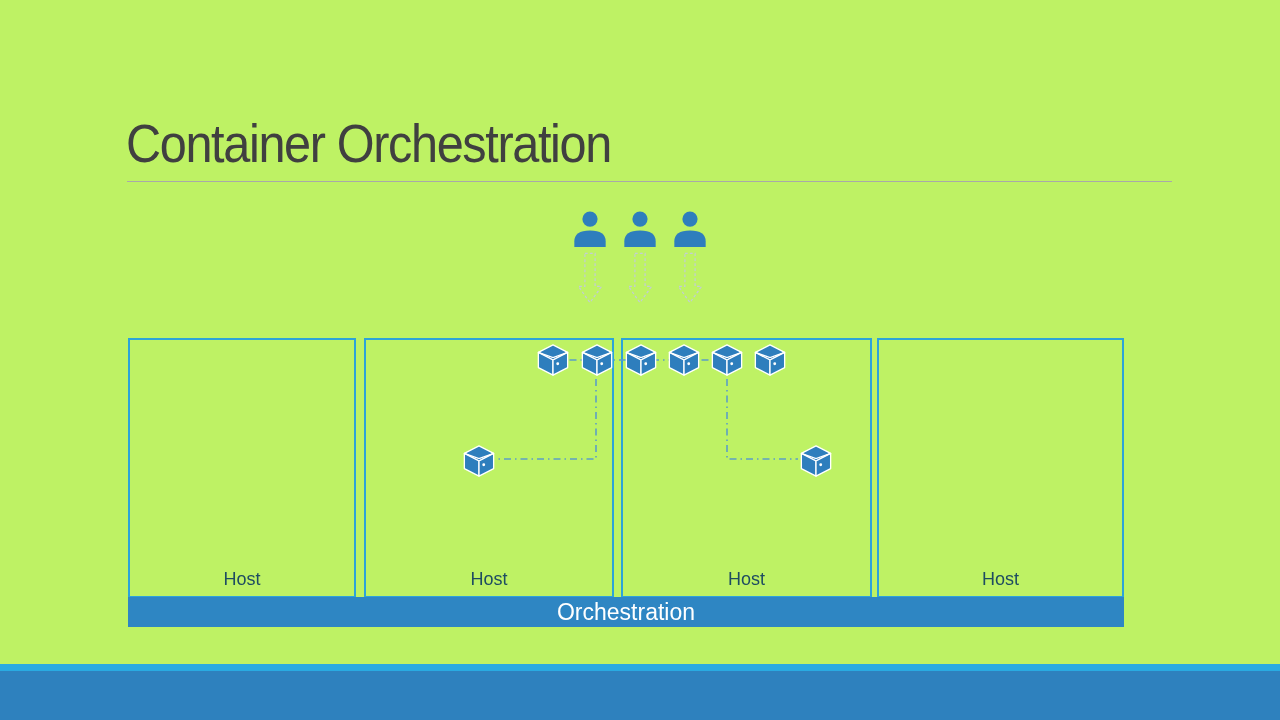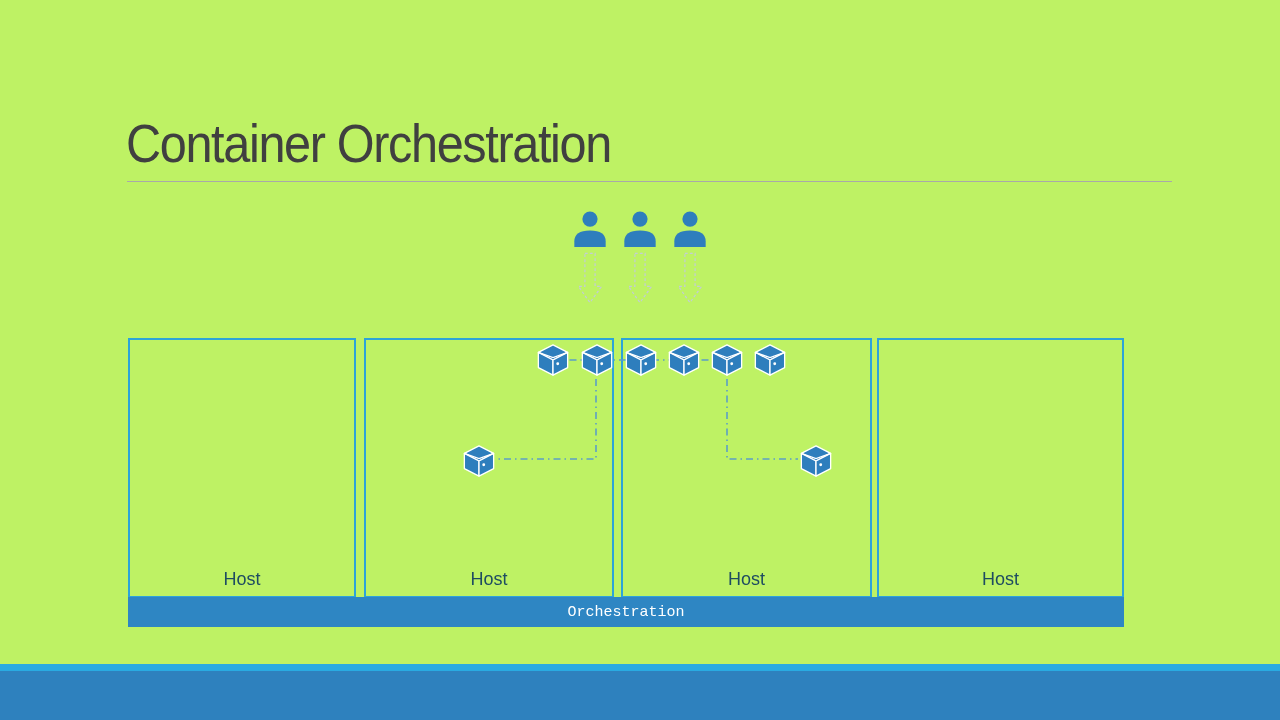--- a/index.html
+++ b/index.html
@@ -52,21 +52,21 @@
   .cube{width:34px;height:34px;z-index:2;}
   .c1{left:536px;top:343px;} .c2{left:580px;top:343px;} .c3{left:624px;top:343px;}
   .c4{left:667px;top:343px;} .c5{left:710px;top:343px;} .c6{left:753px;top:343px;}
   .cl{left:462px;top:444px;} .cr{left:799px;top:444px;}
 
   .orchestration-bar{
     position:absolute;left:128px;top:597px;width:996px;height:30px;
     background:var(--bar-fill);z-index:3;
     display:flex;align-items:center;justify-content:center;
   }
-  .orchestration-bar span{color:var(--bar-text);font-size:15px;font-family:Liberation Mono, monospace;}
+  .orchestration-bar span{color:var(--bar-text);font-size:23px;}
 
   .footer-stripe{position:absolute;left:0;top:664px;width:1280px;height:7px;background:var(--footer-stripe);}
   .footer-band{position:absolute;left:0;top:671px;width:1280px;height:49px;background:var(--footer-band);}
 
   svg{display:block;width:100%;height:100%;}
 </style>
 </head>
 <body>
 
 <div class="stage">

